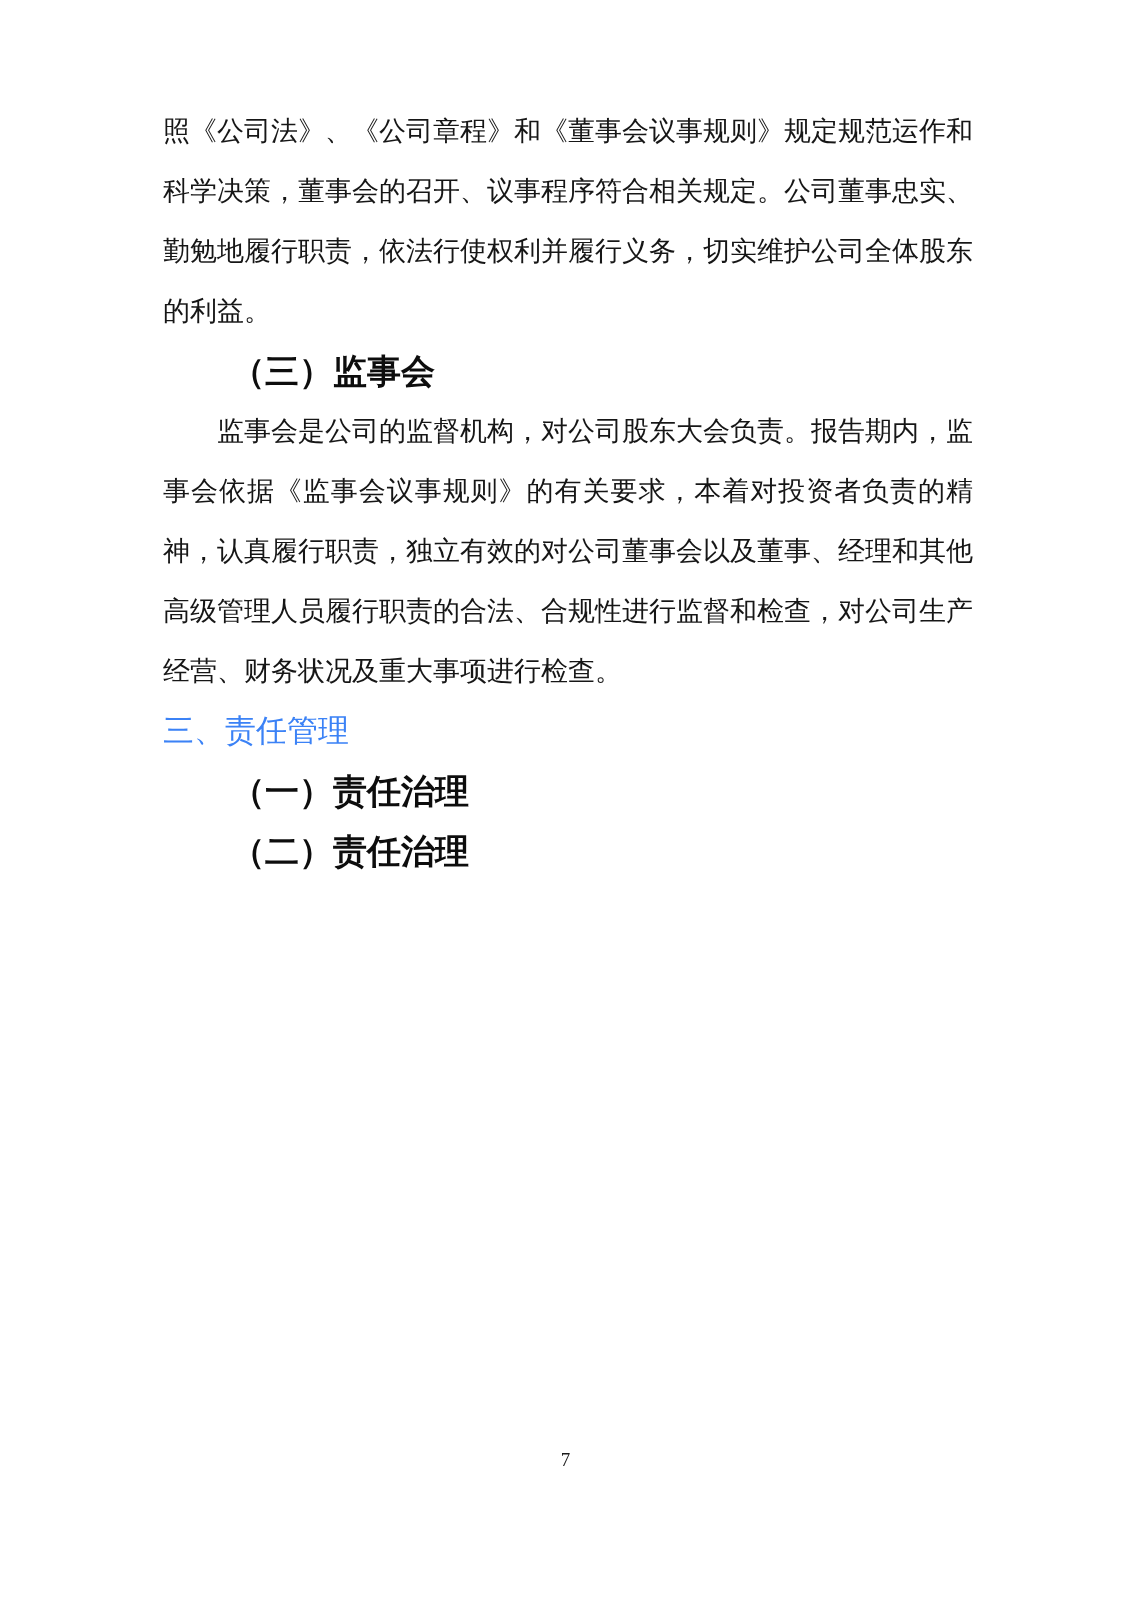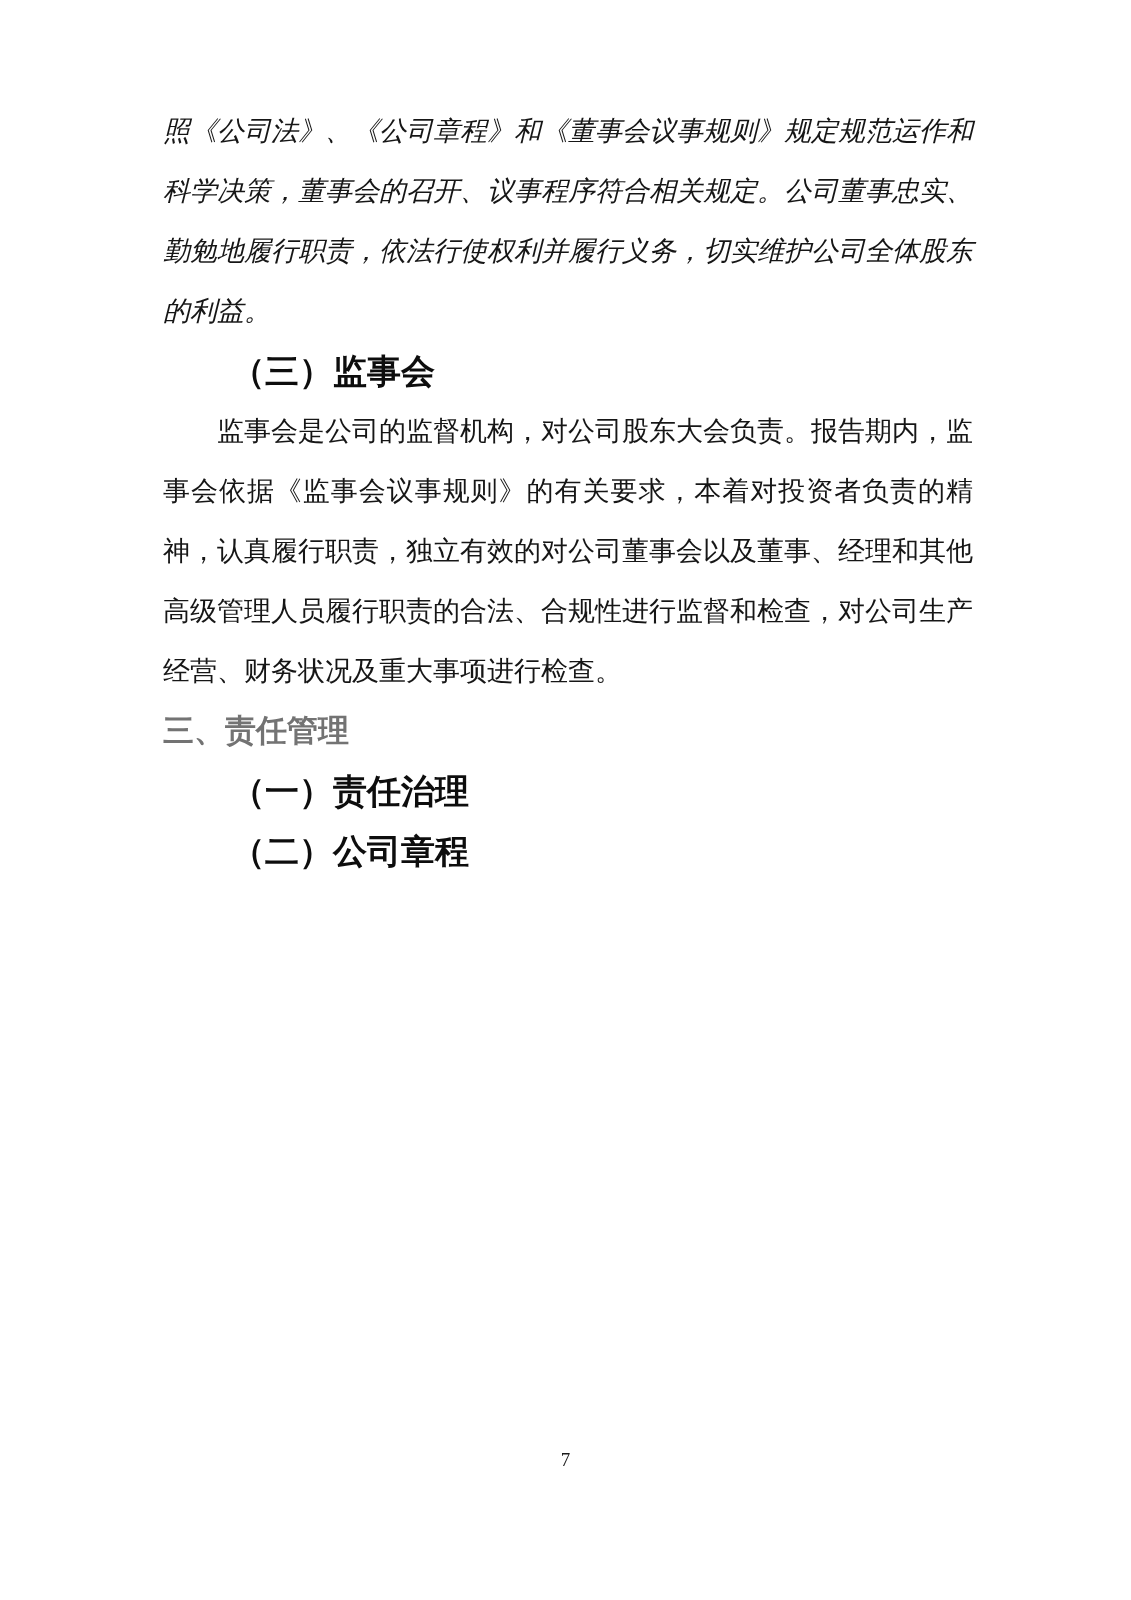--- a/index.html
+++ b/index.html
@@ -24,39 +24,38 @@
   }
   .body-para {
     margin: 0;
     font-size: 27px;
     line-height: 60px;
     text-align: justify;
     text-indent: 2em;
   }
   .body-para.no-indent {
     text-indent: 0;
-    font-style: italic;
   }
   .sub-heading {
     margin: 0;
     font-size: 34px;
     line-height: 60px;
     font-weight: bold;
     text-indent: 2em;
     font-family: "Liberation Sans", "DejaVu Sans", sans-serif;
     color: #0d0d0d;
   }
   .section-heading {
     margin: 0;
     font-size: 31px;
     line-height: 60px;
-    font-weight: bold;
+    font-weight: normal;
     text-indent: 0;
     font-family: "Liberation Sans", "DejaVu Sans", sans-serif;
-    color: #737373;
+    color: #3b82f6;
   }
   .footer {
     position: absolute;
     top: 1447px;
     left: 0;
     width: 100%;
     text-align: center;
     font-size: 19px;
     line-height: 26px;
     color: #1a1a1a;
@@ -73,21 +72,21 @@
 
     <h3 class="sub-heading">（三）监事会</h3>
 
     <p class="body-para">监事会是公司的监督机构，对公司股东大会负责。报告期内，监事会依据《监事会议事规则》的有关要求，本着对投资者负责的精神，认真履行职责，独立有效的对公司董事会以及董事、经理和其他高级管理人员履行职责的合法、合规性进行监督和检查，对公司生产经营、财务状况及重大事项进行检查。</p>
 
     <h2 class="section-heading">三、责任管理</h2>
 
     <h3 class="sub-heading">（一）责任治理</h3>
 
 
-    <h3 class="sub-heading">（二）公司章程</h3>
+    <h3 class="sub-heading">（二）责任治理</h3>
 
 
   </div>
 
   <div class="footer">
     <span>7</span>
   </div>
 </div>
 
 </body></html>

